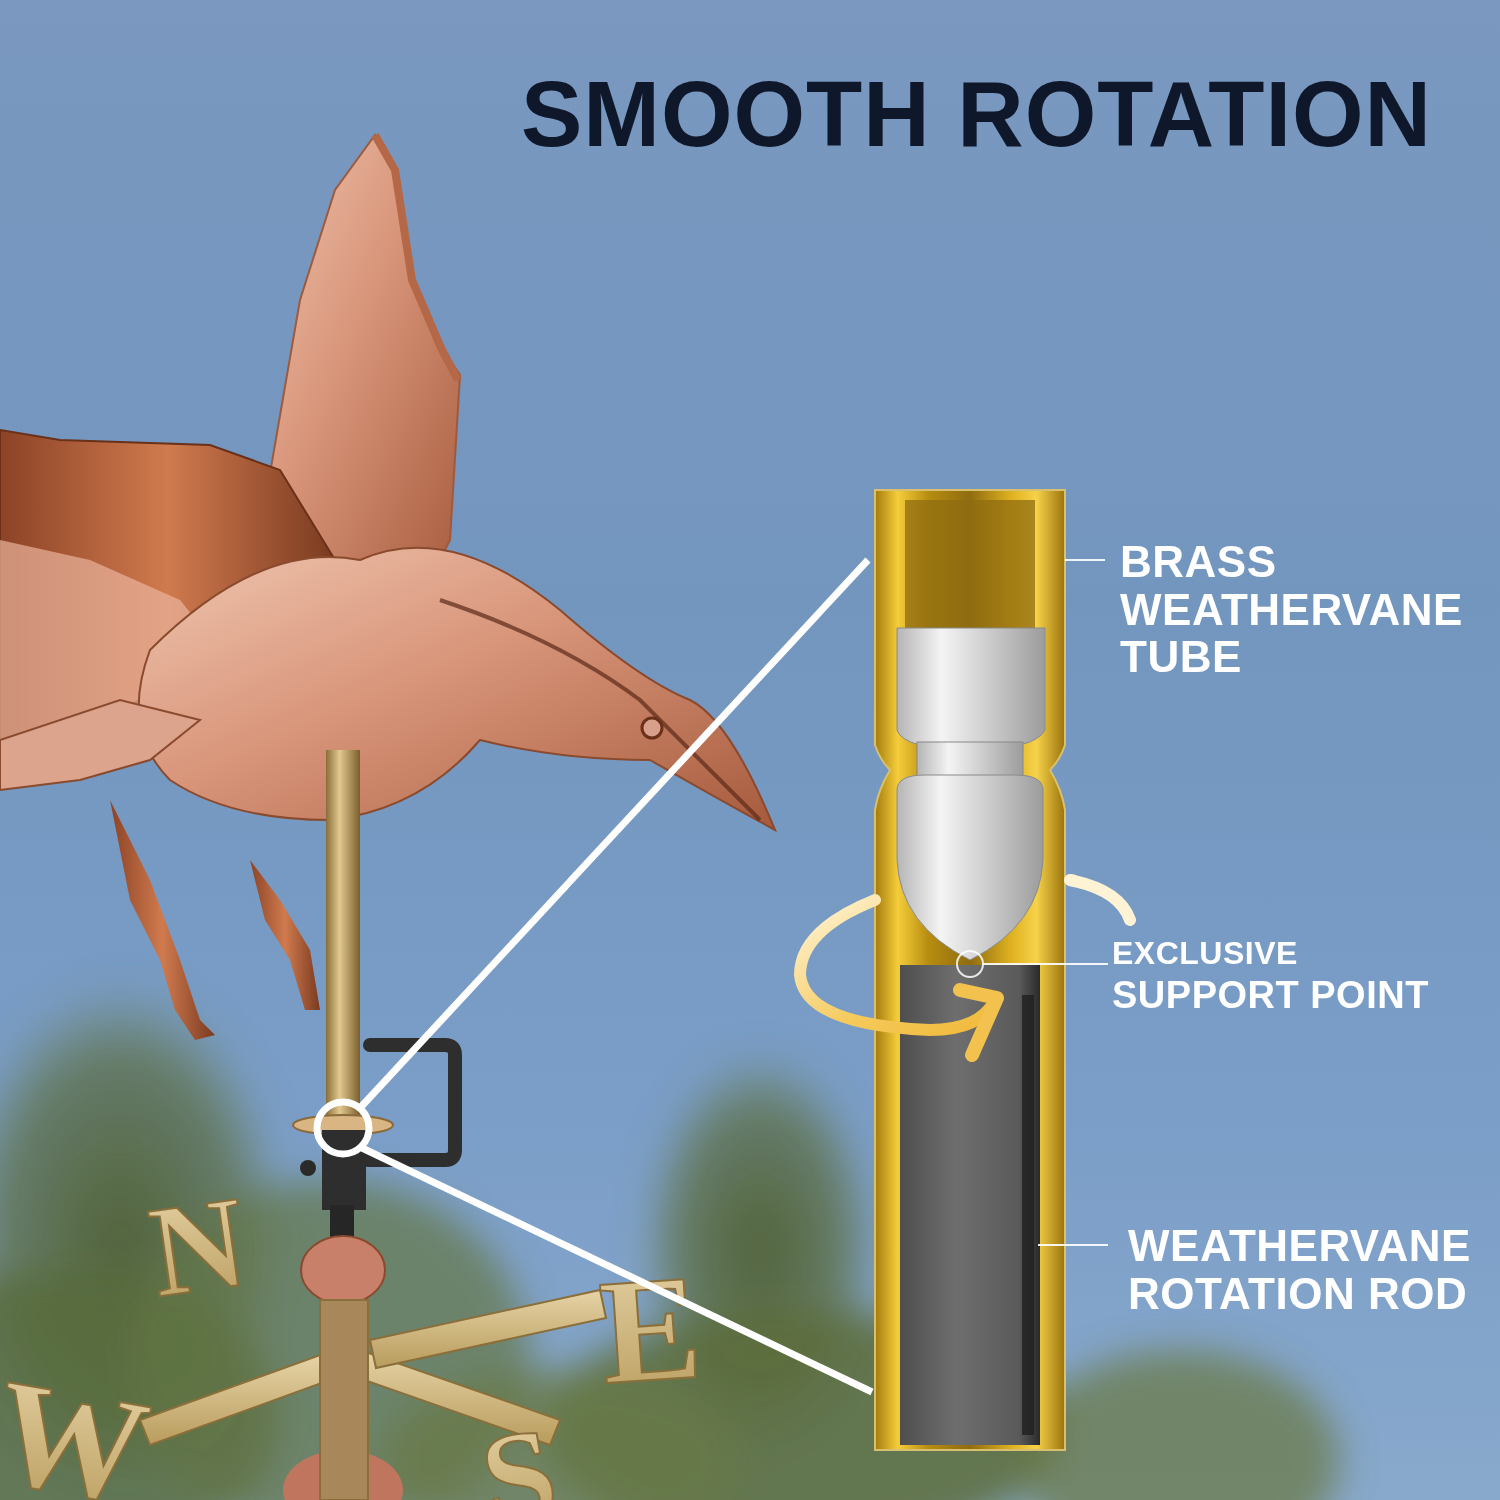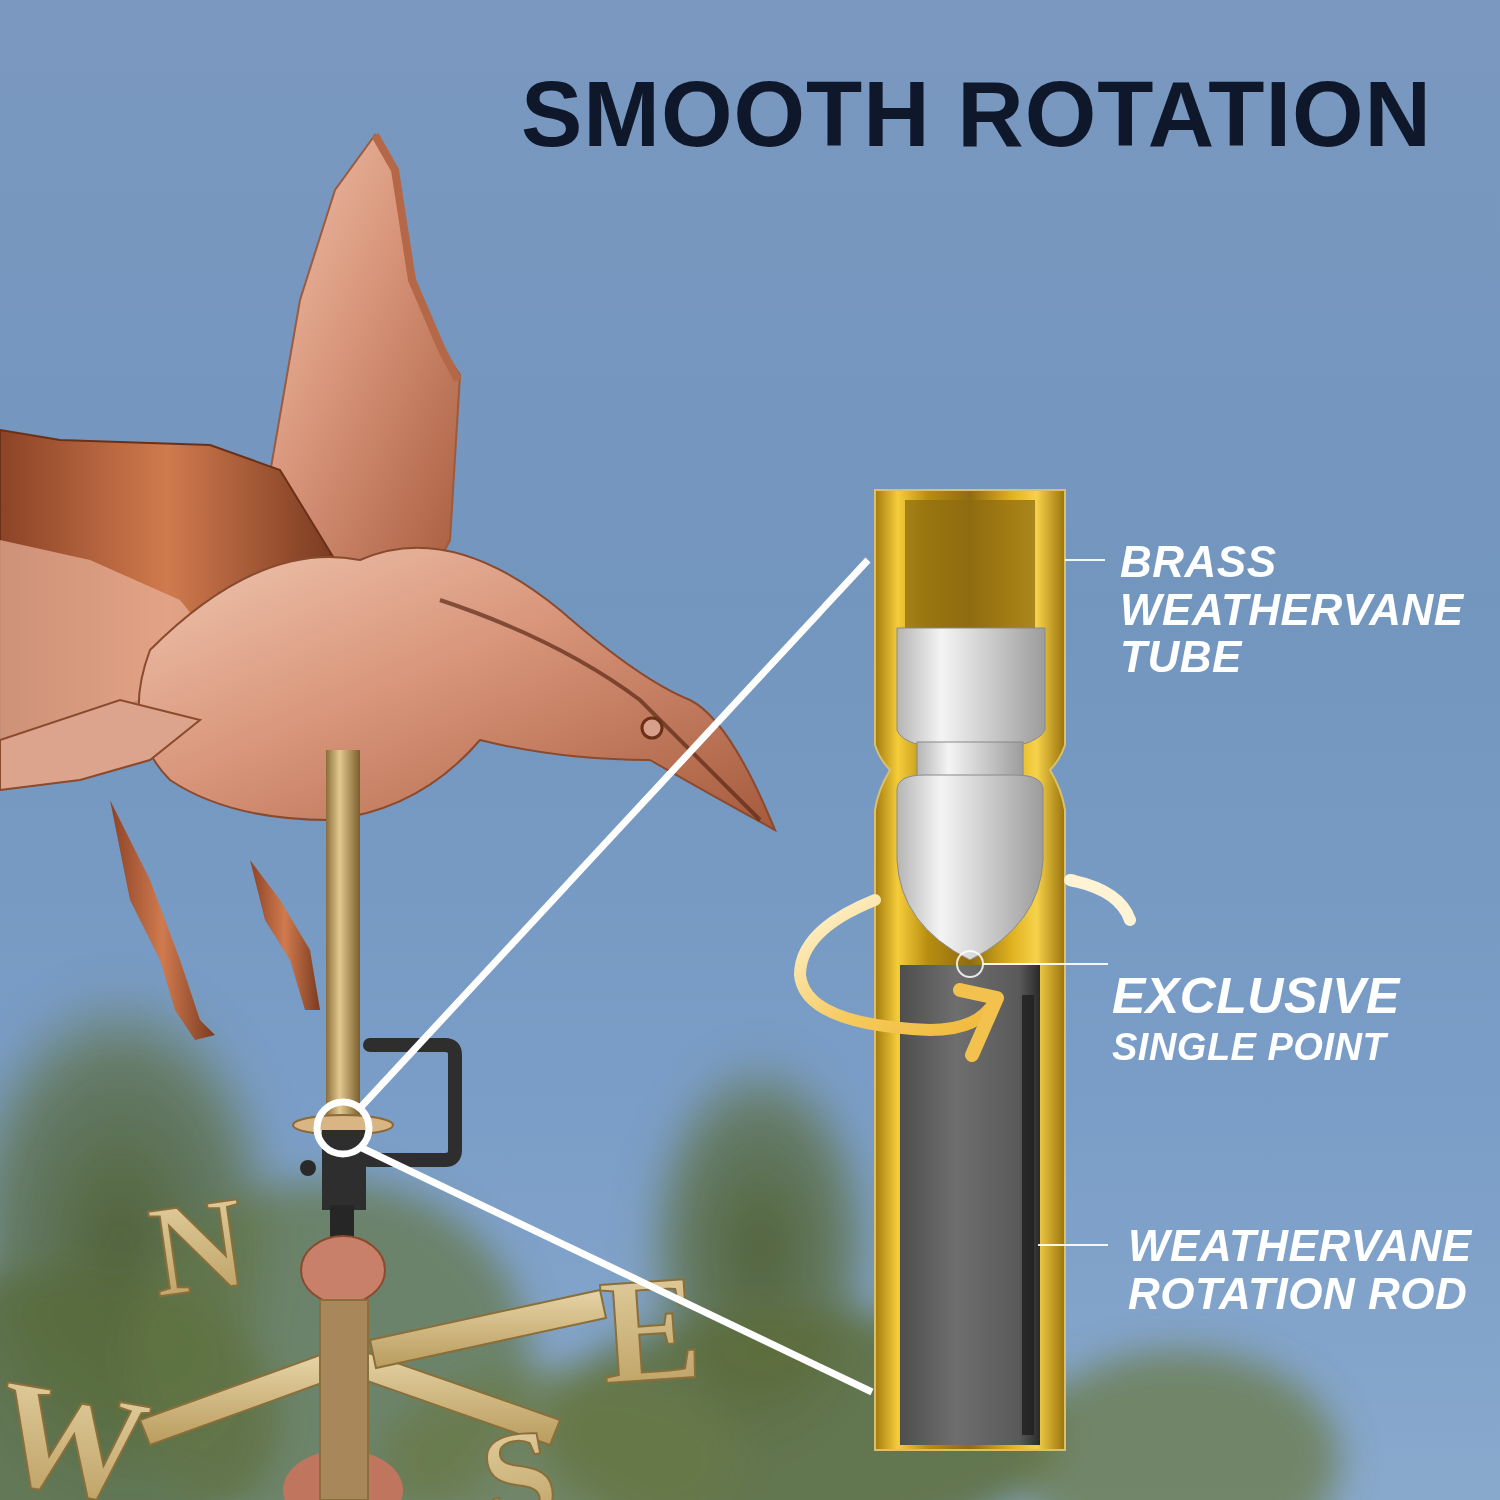--- a/index.html
+++ b/index.html
@@ -25,24 +25,24 @@
     .headline .line1 { font-size: 92px; display: block; }
     .headline .line2 { font-size: 74px; display: block; margin-top: 30px; }
 
     .callout {
       position: absolute;
       color: #ffffff;
       font-weight: 700;
       line-height: 1.08;
       letter-spacing: 0.5px;
     }
-    .callout span { display: block; font-style: italic; }
+    .callout span { display: block; }
     .callout-brass { left: 1120px; top: 538px; font-size: 44px; }
     .callout-contact { left: 1112px; top: 936px; }
-    .callout-contact .big { font-size: 50px; margin-top: 33px; }
+    .callout-contact .big { font-size: 32px; }
     .callout-contact .small { font-size: 38px; line-height: 1.3; }
     .callout-contact sup { font-size: 20px; vertical-align: top; position: relative; top: 4px; margin-left: 6px; }
     .callout-rod { left: 1128px; top: 1222px; font-size: 44px; }
   </style>
 </head>
 <body>
 
 <div class="scene">
 
   <svg class="bg-svg" viewBox="0 0 1500 1500">
@@ -195,21 +195,21 @@
   </div>
 
   <div class="callout callout-brass">
     <span>BRASS</span>
     <span>WEATHERVANE</span>
     <span>TUBE</span>
   </div>
 
   <div class="callout callout-contact">
     <span class="big">EXCLUSIVE</span>
-    <span class="small">SINGLE POINT</span>
+    <span class="small">SUPPORT POINT</span>
   </div>
 
   <div class="callout callout-rod">
     <span>WEATHERVANE</span>
     <span>ROTATION ROD</span>
   </div>
 
 </div>
 
 </body></html>

